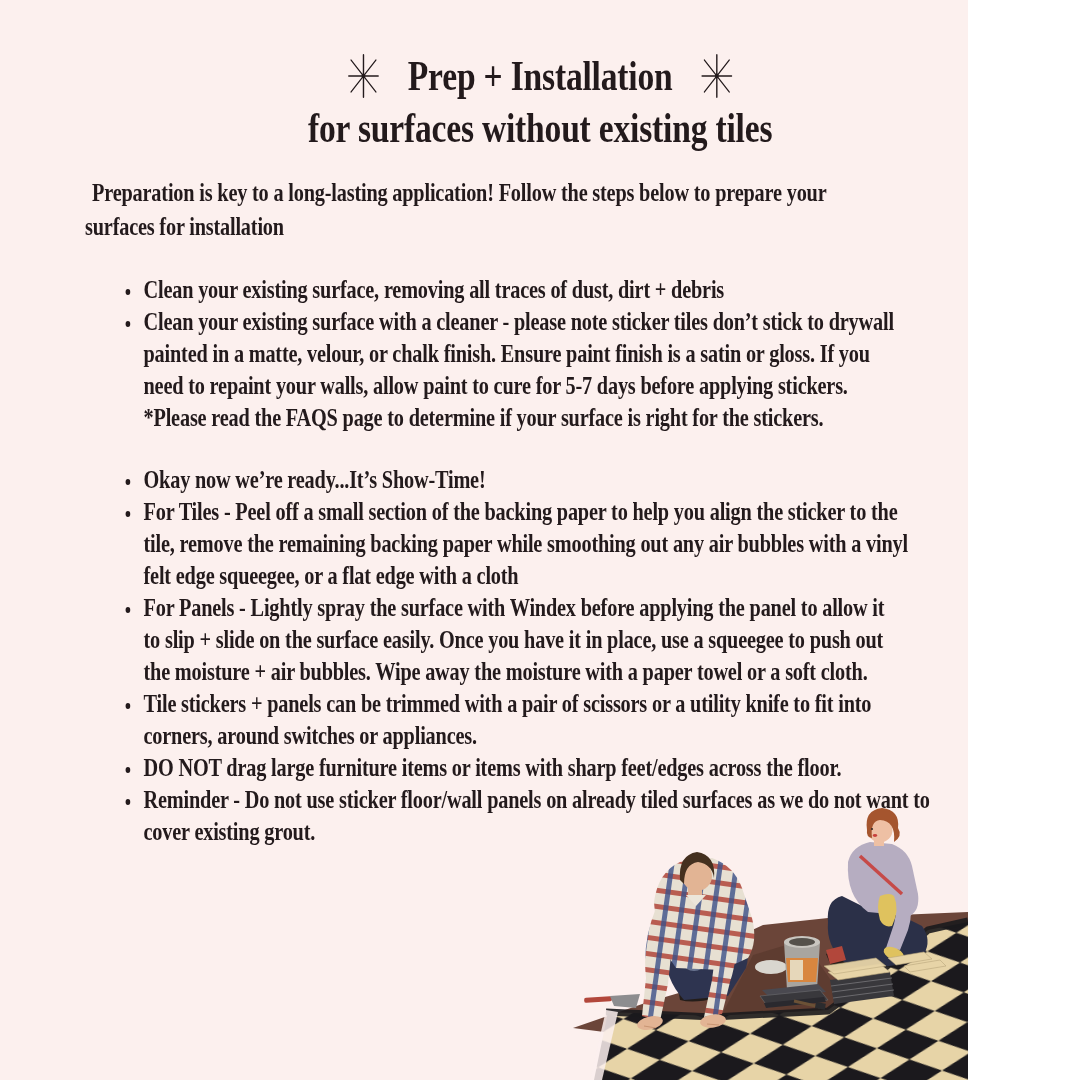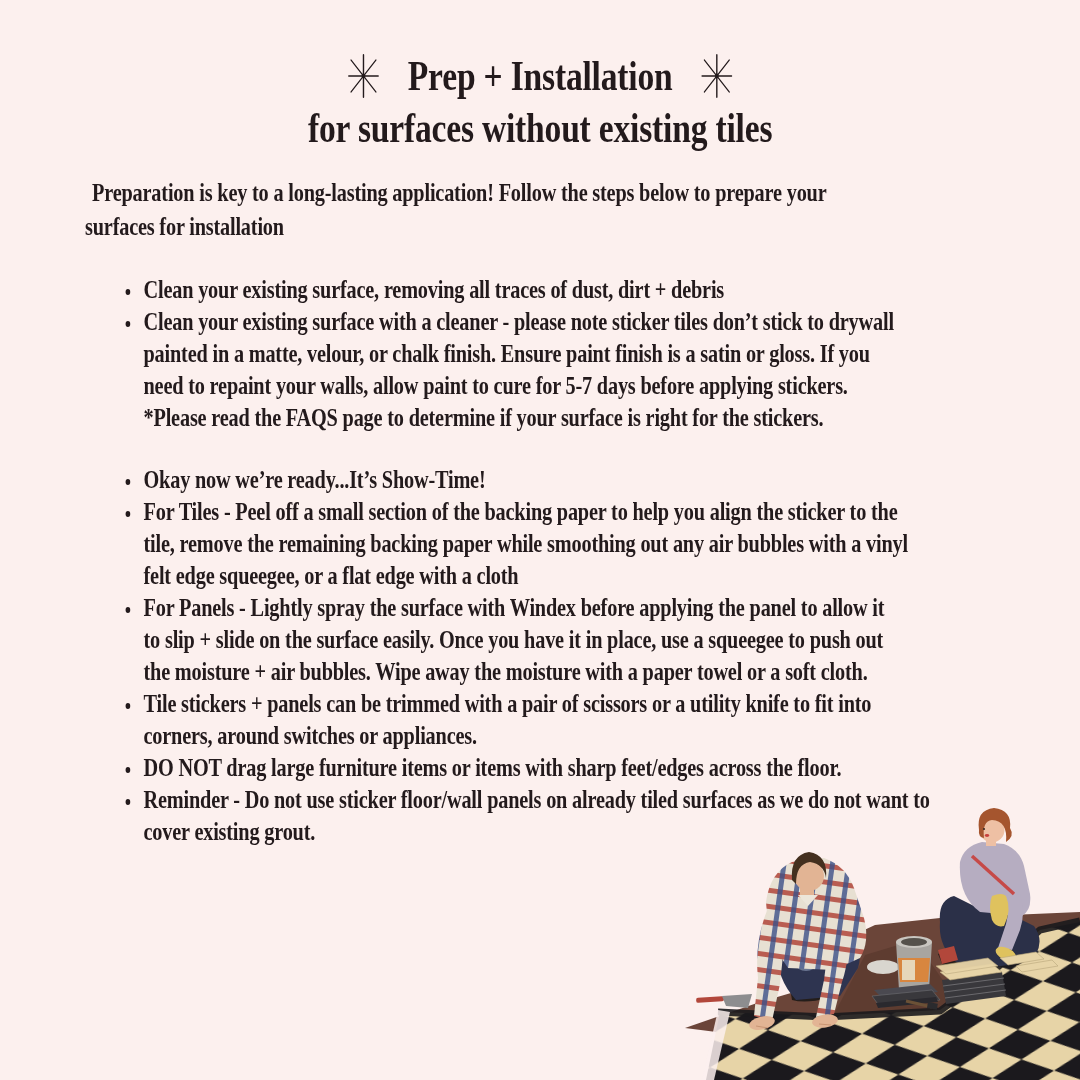--- a/index.html
+++ b/index.html
@@ -1,18 +1,18 @@
 <!DOCTYPE html>
 <html style="--background: #fcf0ee; --text: #231a1c; --tile_cream: #e7d4a7; --tile_black: #1b191d; --subfloor_brown: #6b4539; --subfloor_dark: #54352a; --plaid_base: #e7e0d2; --plaid_red: #b2473b; --plaid_blue: #3c5088; --denim_navy: #2e3450; --skin: #e2b494; --skin_light: #eec0a4; --hair_brown: #44301f; --hair_auburn: #a5552e; --blouse_lavender: #b6adc1; --slacks_navy: #2b3048; --glove_yellow: #dfc25e; --can_grey: #a8a5a0; --label_orange: #d8863f; --accent_red: #c8403c; --stack_dark: #39383c; --cloth_white: #d9d6cf; --shoe_dark: #241d1a;"><head>
 <meta charset="utf-8">
 <style>
   html,body{margin:0;padding:0;}
   body{width:1080px;height:1080px;overflow:hidden;}
   .page{
-    position:relative;width:1080px;height:1080px;overflow:hidden;
+    position:relative;width:968px;height:1080px;overflow:hidden;
     background:var(--background,#fcf0ee);
     color:var(--text,#231a1c);
     font-family:"Liberation Serif","DejaVu Serif",serif;
     font-weight:bold;
   }
   
   .content{
     position:absolute;top:0;left:0;width:1385px;
     transform:scaleX(0.78);transform-origin:0 0;
     letter-spacing:-0.015em;

